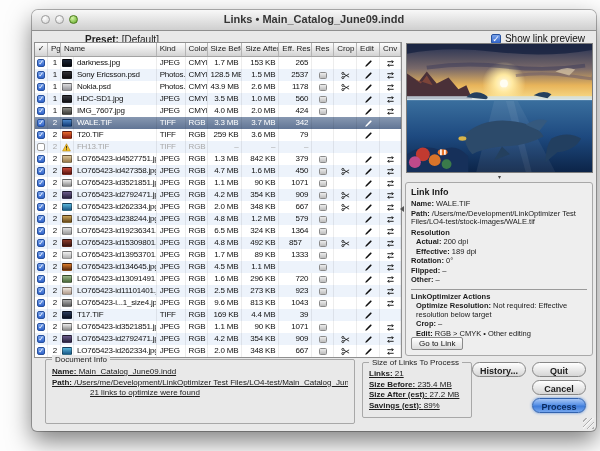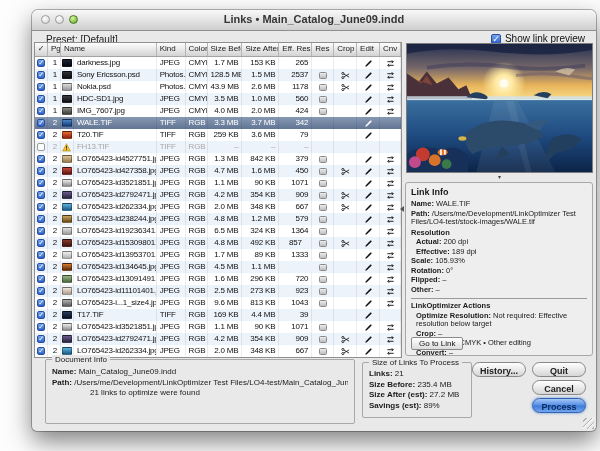--- a/index.html
+++ b/index.html
@@ -7,21 +7,21 @@
   .window{position:absolute;left:32px;top:10px;width:564px;height:421px;background:#e9e9e9;
           border-radius:6px 6px 5px 5px;box-shadow:0 10px 24px rgba(0,0,0,.5),0 0 0 1px rgba(0,0,0,.28);}
   .titlebar{position:absolute;left:0;top:0;right:0;height:20px;border-radius:6px 6px 0 0;
             background:linear-gradient(#f8f8f8,#cfcfcf);border-bottom:1px solid #8f8f8f;}
   .title{position:absolute;left:0;right:0;top:3px;text-align:center;font-size:11px;font-weight:bold;color:#353535;}
   .traffic{position:absolute;top:5px;width:9px;height:9px;border-radius:50%;box-sizing:border-box;}
   .t-close{left:9px;background:radial-gradient(circle at 35% 30%,#fff,#d2d2d2);border:1px solid #9a9a9a;}
   .t-min{left:23px;background:radial-gradient(circle at 35% 30%,#fff,#d2d2d2);border:1px solid #9a9a9a;}
   .t-zoom{left:37px;background:radial-gradient(circle at 35% 30%,#d8f6a8,#58a41e);border:1px solid #4c7a1e;}
   .preset{position:absolute;left:14px;top:24px;font-size:10px;color:#222;}
-  .preset b{font-weight:normal;}
+  .preset b{font-weight:bold;margin-left:39px;}
   .showprev{position:absolute;right:11px;top:23px;font-size:10px;color:#111;display:flex;align-items:center;gap:4px;}
   .cbx{width:10px;height:10px;border-radius:2px;background:linear-gradient(#7aa4ec,#2f62c8);
        border:1px solid #26509e;color:#fff;font-size:9px;line-height:9px;text-align:center;box-sizing:border-box;}
   
   .ltable{position:absolute;left:2px;top:32px;width:368px;background:#fff;border:1px solid #8f8f8f;box-sizing:border-box;}
   .thead{display:flex;height:13px;background:linear-gradient(#fdfdfd,#d3d3d3);border-bottom:1px solid #a3a3a3;}
   .th{font-size:8px;color:#1a1a1a;padding:1px 0 0 3px;border-right:1px solid #b5b5b5;box-sizing:border-box;
       overflow:hidden;white-space:nowrap;}
   .th.c{text-align:center;padding-left:0;}
   .row{display:flex;height:12px;font-size:8px;line-height:12px;color:#101010;}
@@ -48,21 +48,21 @@
             background:#eeeeee;box-sizing:border-box;padding:4px 5px;font-size:7.5px;color:#1a1a1a;overflow:hidden;}
   .linkinfo h3{margin:0 0 3px 0;font-size:9px;}
   .il{margin:0 0 1px 0;line-height:8.5px;}
   .il b{font-weight:bold;}
   .il.ind{padding-left:5px;}
   .il.hdr{font-weight:bold;margin-top:2px;}
   .lisep{border:none;border-top:1px solid #9a9a9a;margin:4px 0 3px 0;}
   .gotolink{position:absolute;left:5px;bottom:5px;font-size:8px;padding:1px 7px;border:1px solid #8a8a8a;border-radius:2px;
             background:linear-gradient(#fff,#dcdcdc);color:#111;}
   
-  .fieldset{position:absolute;border:1px solid #a8a8a8;border-radius:2px;box-sizing:border-box;font-size:8px;color:#1a1a1a;}
+  .fieldset{position:absolute;border:1px solid #a8a8a8;border-radius:2px;box-sizing:border-box;font-size:8px;color:#1a1a1a;text-decoration:underline;}
   .fieldset .legend{position:absolute;top:-5px;left:6px;background:#e9e9e9;padding:0 3px;font-size:8px;color:#222;}
   .docinfo{left:13px;top:349px;width:310px;height:65px;padding:7px 6px 0 6px;}
   .sizeinfo{left:330px;top:352px;width:110px;height:56px;padding:6px 6px 0 6px;}
   .dl{margin:0 0 1px 0;line-height:9.5px;white-space:nowrap;overflow:hidden;}
   .dl b{font-weight:bold;}
   .dl.ind{padding-left:38px;}
   .abtn{position:absolute;width:54px;height:15px;border-radius:8px;border:1px solid #878787;text-align:center;
         font-size:9px;font-weight:bold;line-height:14px;color:#1c1c1c;background:linear-gradient(#ffffff,#d6d6d6);
         box-sizing:border-box;}
   .b-history{left:440px;top:352px;}
@@ -1044,21 +1044,20 @@
     <div class="splitter"></div>
 
     <div class="linkinfo">
       <h3>Link Info</h3>
       <div id="li-fields">
           <p class="il"><b>Name: </b>WALE.TIF</p>
           <p class="il"><b>Path: </b>/Users/me/Development/LinkOptimizer Test Files/LO4-test/stock-images/WALE.tif</p>
           <p class="il hdr"><b>Resolution </b></p>
           <p class="il ind"><b>Actual: </b>200 dpi</p>
           <p class="il ind"><b>Effective: </b>189 dpi</p>
-          <p class="il"><b>Scale: </b>105.93%</p>
           <p class="il"><b>Rotation: </b>0°</p>
           <p class="il"><b>Flipped: </b>–</p>
           <p class="il"><b>Other: </b>–</p>
         </div>
       <hr class="lisep">
       <div id="li-actions">
           <p class="il hdr"><b>LinkOptimizer Actions </b></p>
           <p class="il ind"><b>Optimize Resolution: </b>Not required: Effective resolution below target</p>
           <p class="il ind"><b>Crop: </b>–</p>
           <p class="il ind"><b>Edit: </b>RGB &gt; CMYK • Other editing</p>

